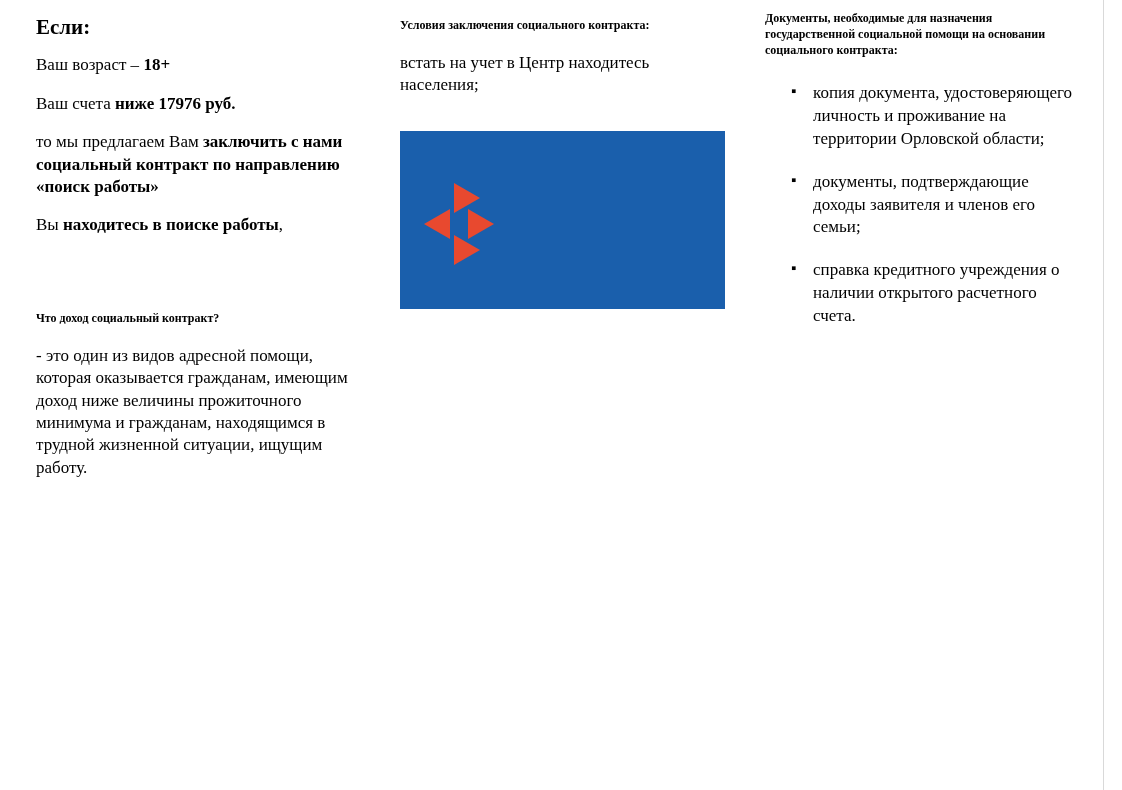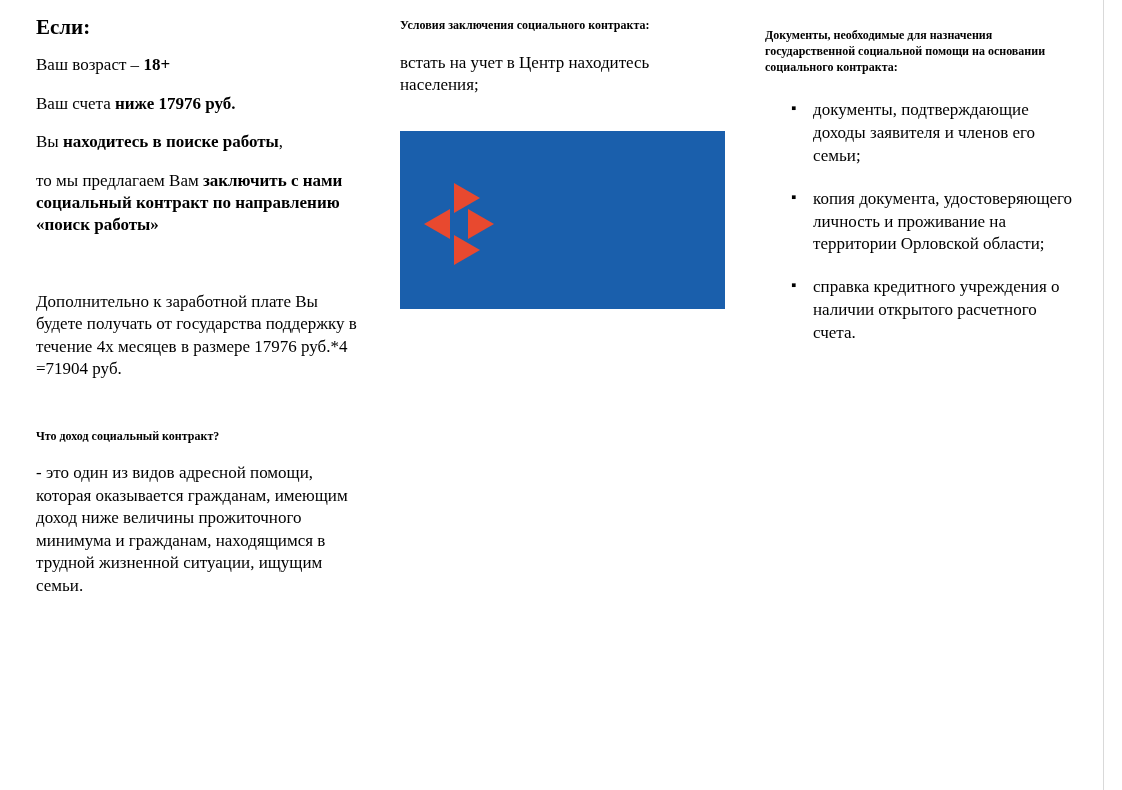--- a/index.html
+++ b/index.html
@@ -154,59 +154,58 @@
 
     <p>
       <span>Ваш возраст – </span><span class="bold">18+</span>
     </p>
 
     <p>
       <span>Ваш счета </span><span class="bold">ниже 17976 руб.</span>
     </p>
 
     <p>
+      <span>то мы предлагаем Вам </span><span class="bold">заключить с нами социальный контракт по направлению «поиск работы»</span>
+    </p>
+
+    <p>
       <span>Вы </span><span class="bold">находитесь в поиске работы</span><span>,</span>
     </p>
 
-    <p>
-      <span>то мы предлагаем Вам </span><span class="bold">заключить с нами социальный контракт по направлению «поиск работы»</span>
-    </p>
-
     <div class="spacer-lg"></div>
 
-    <p>Дополнительно к заработной плате Вы будете получать от государства поддержку в течение 4х месяцев в размере 17976 руб.*4 =71904 руб.</p>
 
     <div class="spacer-md"></div>
 
     <div class="block-head">Что доход социальный контракт?</div>
 
-    <p> - это один из видов адресной помощи, которая оказывается гражданам, имеющим доход ниже величины прожиточного минимума и гражданам, находящимся в трудной жизненной ситуации, ищущим семьи.</p>
+    <p> - это один из видов адресной помощи, которая оказывается гражданам, имеющим доход ниже величины прожиточного минимума и гражданам, находящимся в трудной жизненной ситуации, ищущим работу.</p>
   </div>
 
   <div class="col col-2">
     <div class="block-head" style="margin-top:18px;">Условия заключения социального контракта:</div>
 
     <p>встать на учет в Центр находитесь населения;</p>
 
     <div class="logo-box">
       <div class="logo-inner">
         <div class="glyph">
           <span class="tri tri-right t1"></span>
           <span class="tri tri-left t2"></span>
           <span class="tri tri-right t3"></span>
           <span class="tri tri-right t4"></span>
         </div>
       </div>
     </div>
   </div>
 
   <div class="col col-3">
-    <div class="block-head" style="margin-top:28px; margin-bottom:24px;">Документы, необходимые для назначения государственной социальной помощи на основании социального контракта:</div>
+    <div class="block-head" style="margin-top:11px; margin-bottom:24px;">Документы, необходимые для назначения государственной социальной помощи на основании социального контракта:</div>
 
     <ul class="bullets">
+      <li>копия документа, удостоверяющего личность и проживание на территории Орловской области;</li>
       <li>документы, подтверждающие доходы заявителя и членов его семьи;</li>
-      <li>копия документа, удостоверяющего личность и проживание на территории Орловской области;</li>
       <li>справка кредитного учреждения о наличии открытого расчетного счета.</li>
     </ul>
   </div>
 
   <div class="right-edge"></div>
 </div>
 
 </body></html>

